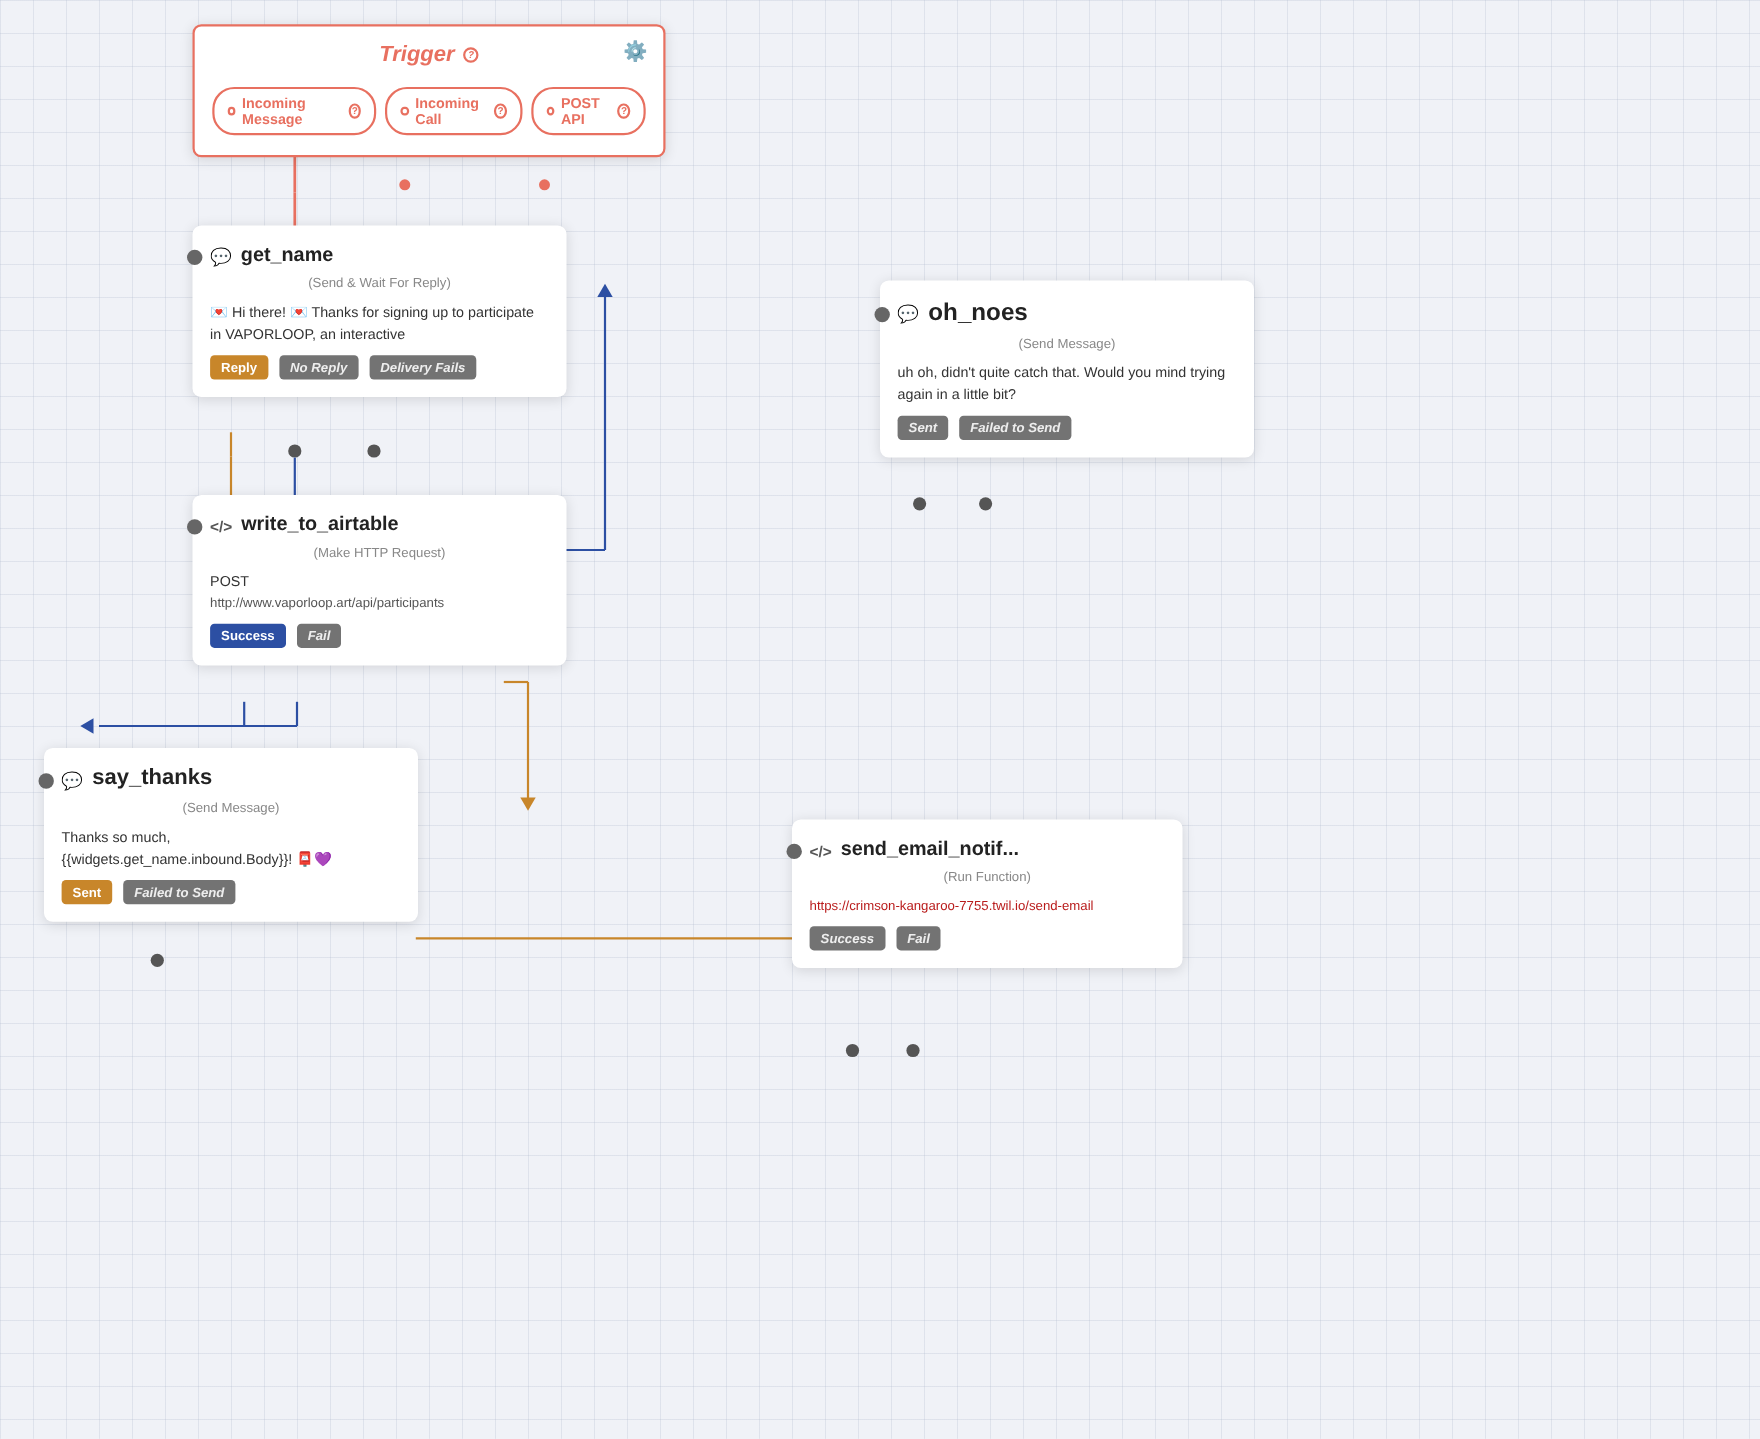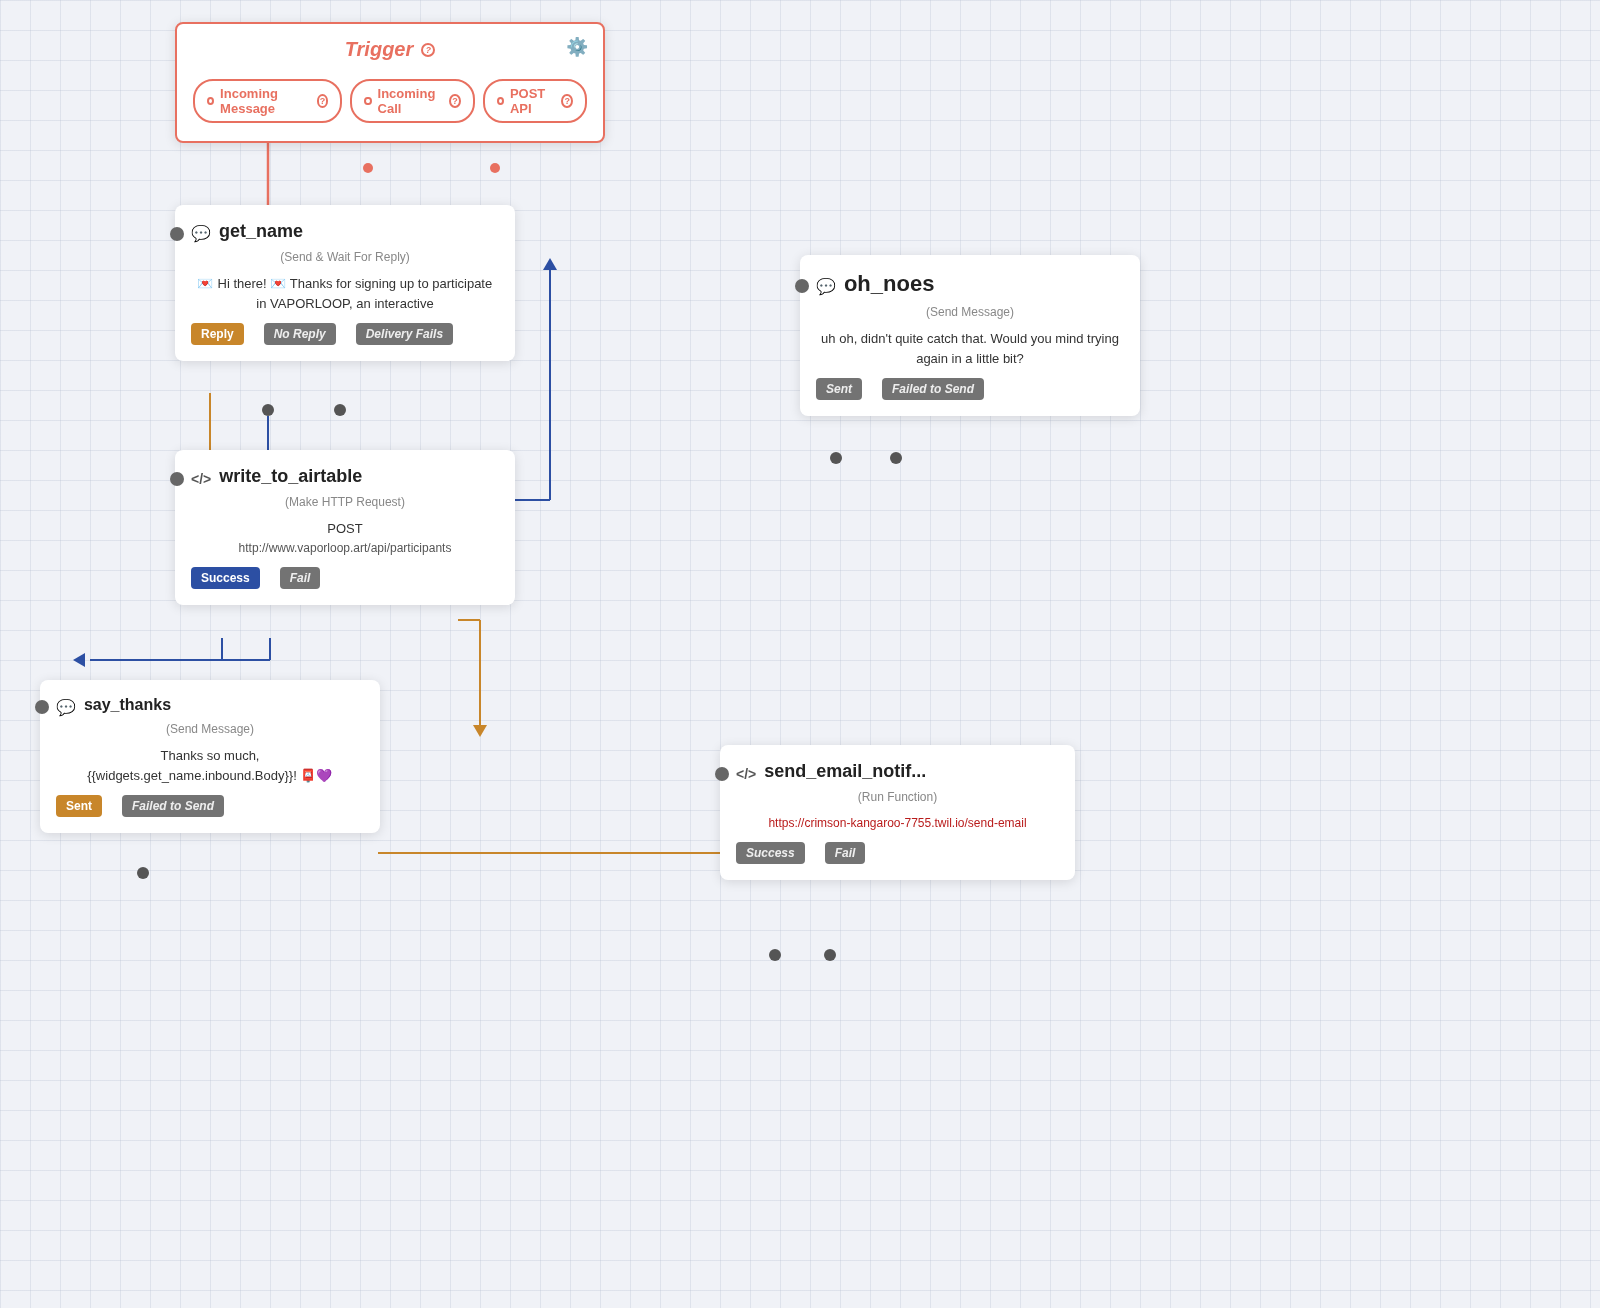--- a/index.html
+++ b/index.html
@@ -40,21 +40,20 @@
       color: #888;
       text-align: center;
       margin-bottom: 10px;
     }
 
     .card-body {
       font-size: 13px;
       color: #333;
       line-height: 1.5;
       margin-bottom: 10px;
-      text-align: center;
     }
 
     .card-icon {
       color: #555;
       font-size: 16px;
     }
 
     
     .tag {
       display: inline-block;
@@ -178,21 +177,21 @@
     }
 
     #send-email-card {
       top: 745px;
       left: 720px;
       width: 355px;
     }
 
     .tags-row {
       display: flex;
-      gap: 16px;
+      gap: 6px;
       margin-top: 8px;
       flex-wrap: wrap;
     }
   </style>
 </head>
 <body>
 
 <svg id="connectors" xmlns="http://www.w3.org/2000/svg">
 
   <line x1="268" y1="120" x2="268" y2="175" stroke="#e87060" stroke-width="2.5"></line>
@@ -305,21 +304,21 @@
   <div class="tags-row">
     <span class="tag tag-dark">Sent</span>
     <span class="tag tag-dark">Failed to Send</span>
   </div>
 </div>
 
 <div class="card" id="say-thanks-card">
   <div style="display:flex;align-items:center;gap:8px;margin-bottom:4px;position:relative;">
     <div style="position:absolute;left:-21px;top:50%;transform:translateY(-50%);width:14px;height:14px;background:#666;border-radius:50%;"></div>
     <span class="card-icon">💬</span>
-    <span class="card-title" style="font-size:16px;">say_thanks</span>
+    <span class="card-title" style="font-size:20px;">say_thanks</span>
   </div>
   <div class="card-subtitle">(Send Message)</div>
   <div class="card-body">Thanks so much, {{widgets.get_name.inbound.Body}}! 📮💜</div>
   <div class="tags-row">
     <span class="tag tag-orange">Sent</span>
     <span class="tag tag-dark">Failed to Send</span>
   </div>
 </div>
 
 <div class="card" id="send-email-card">

